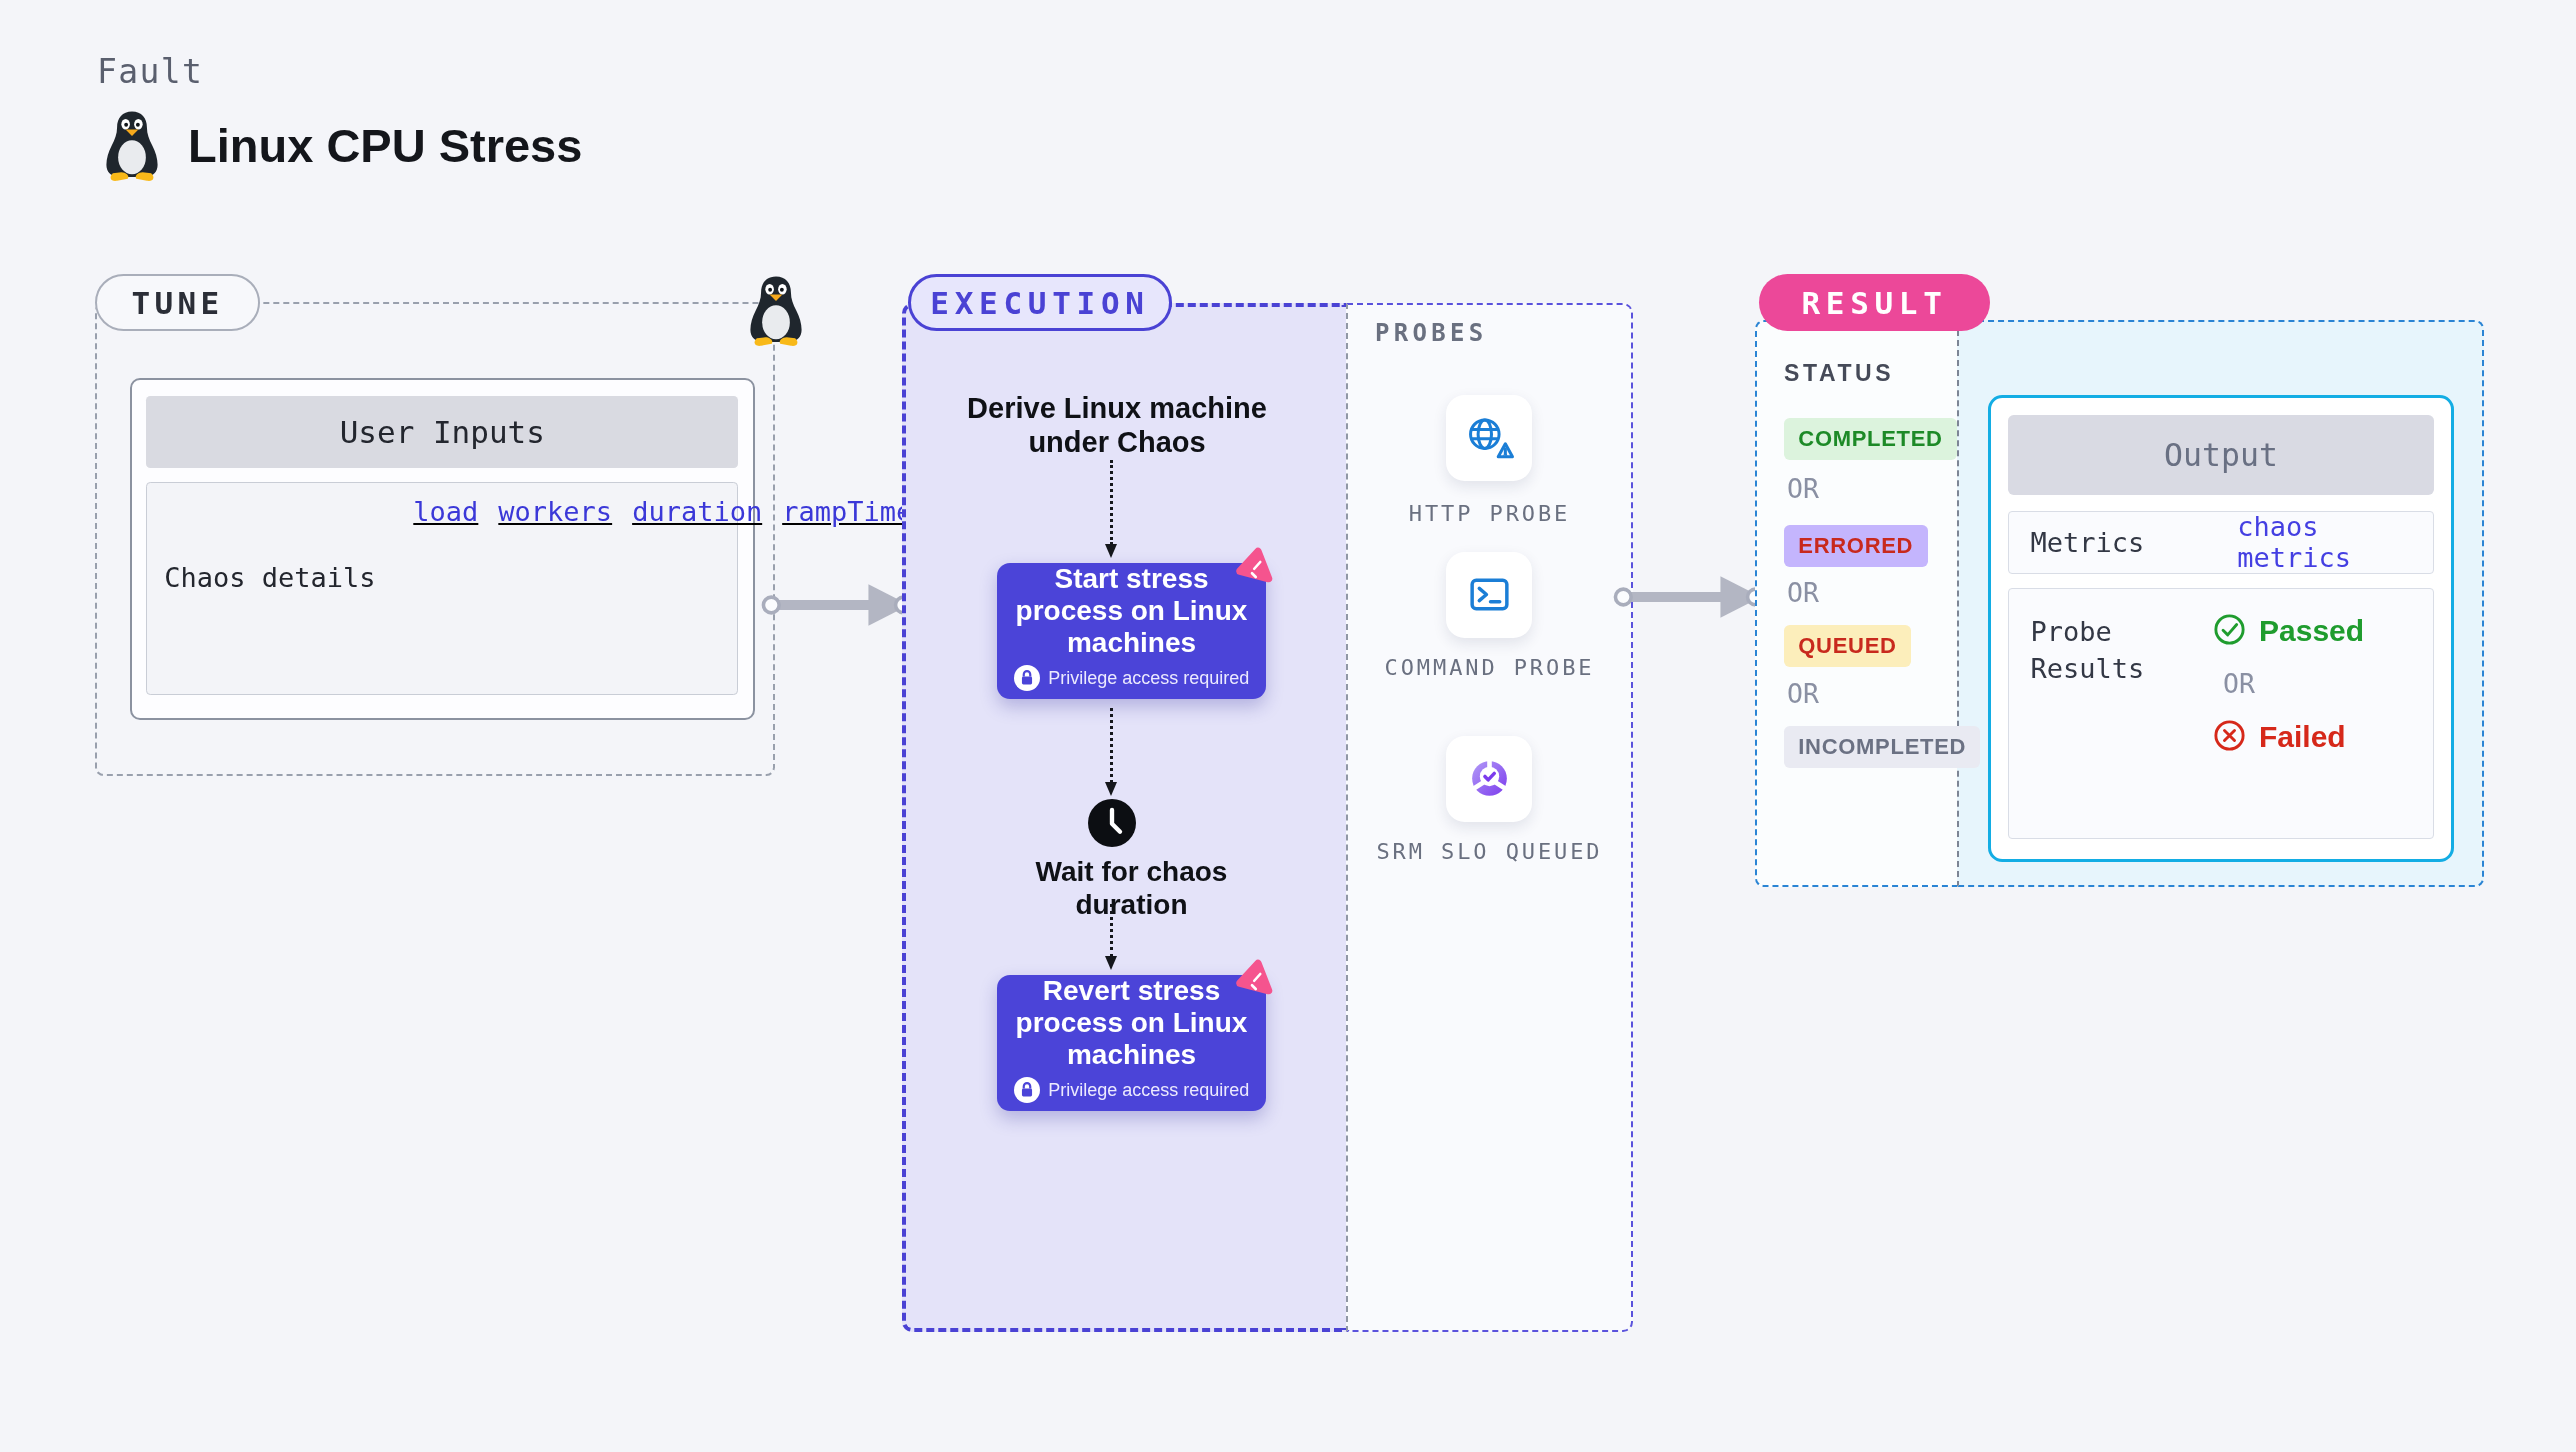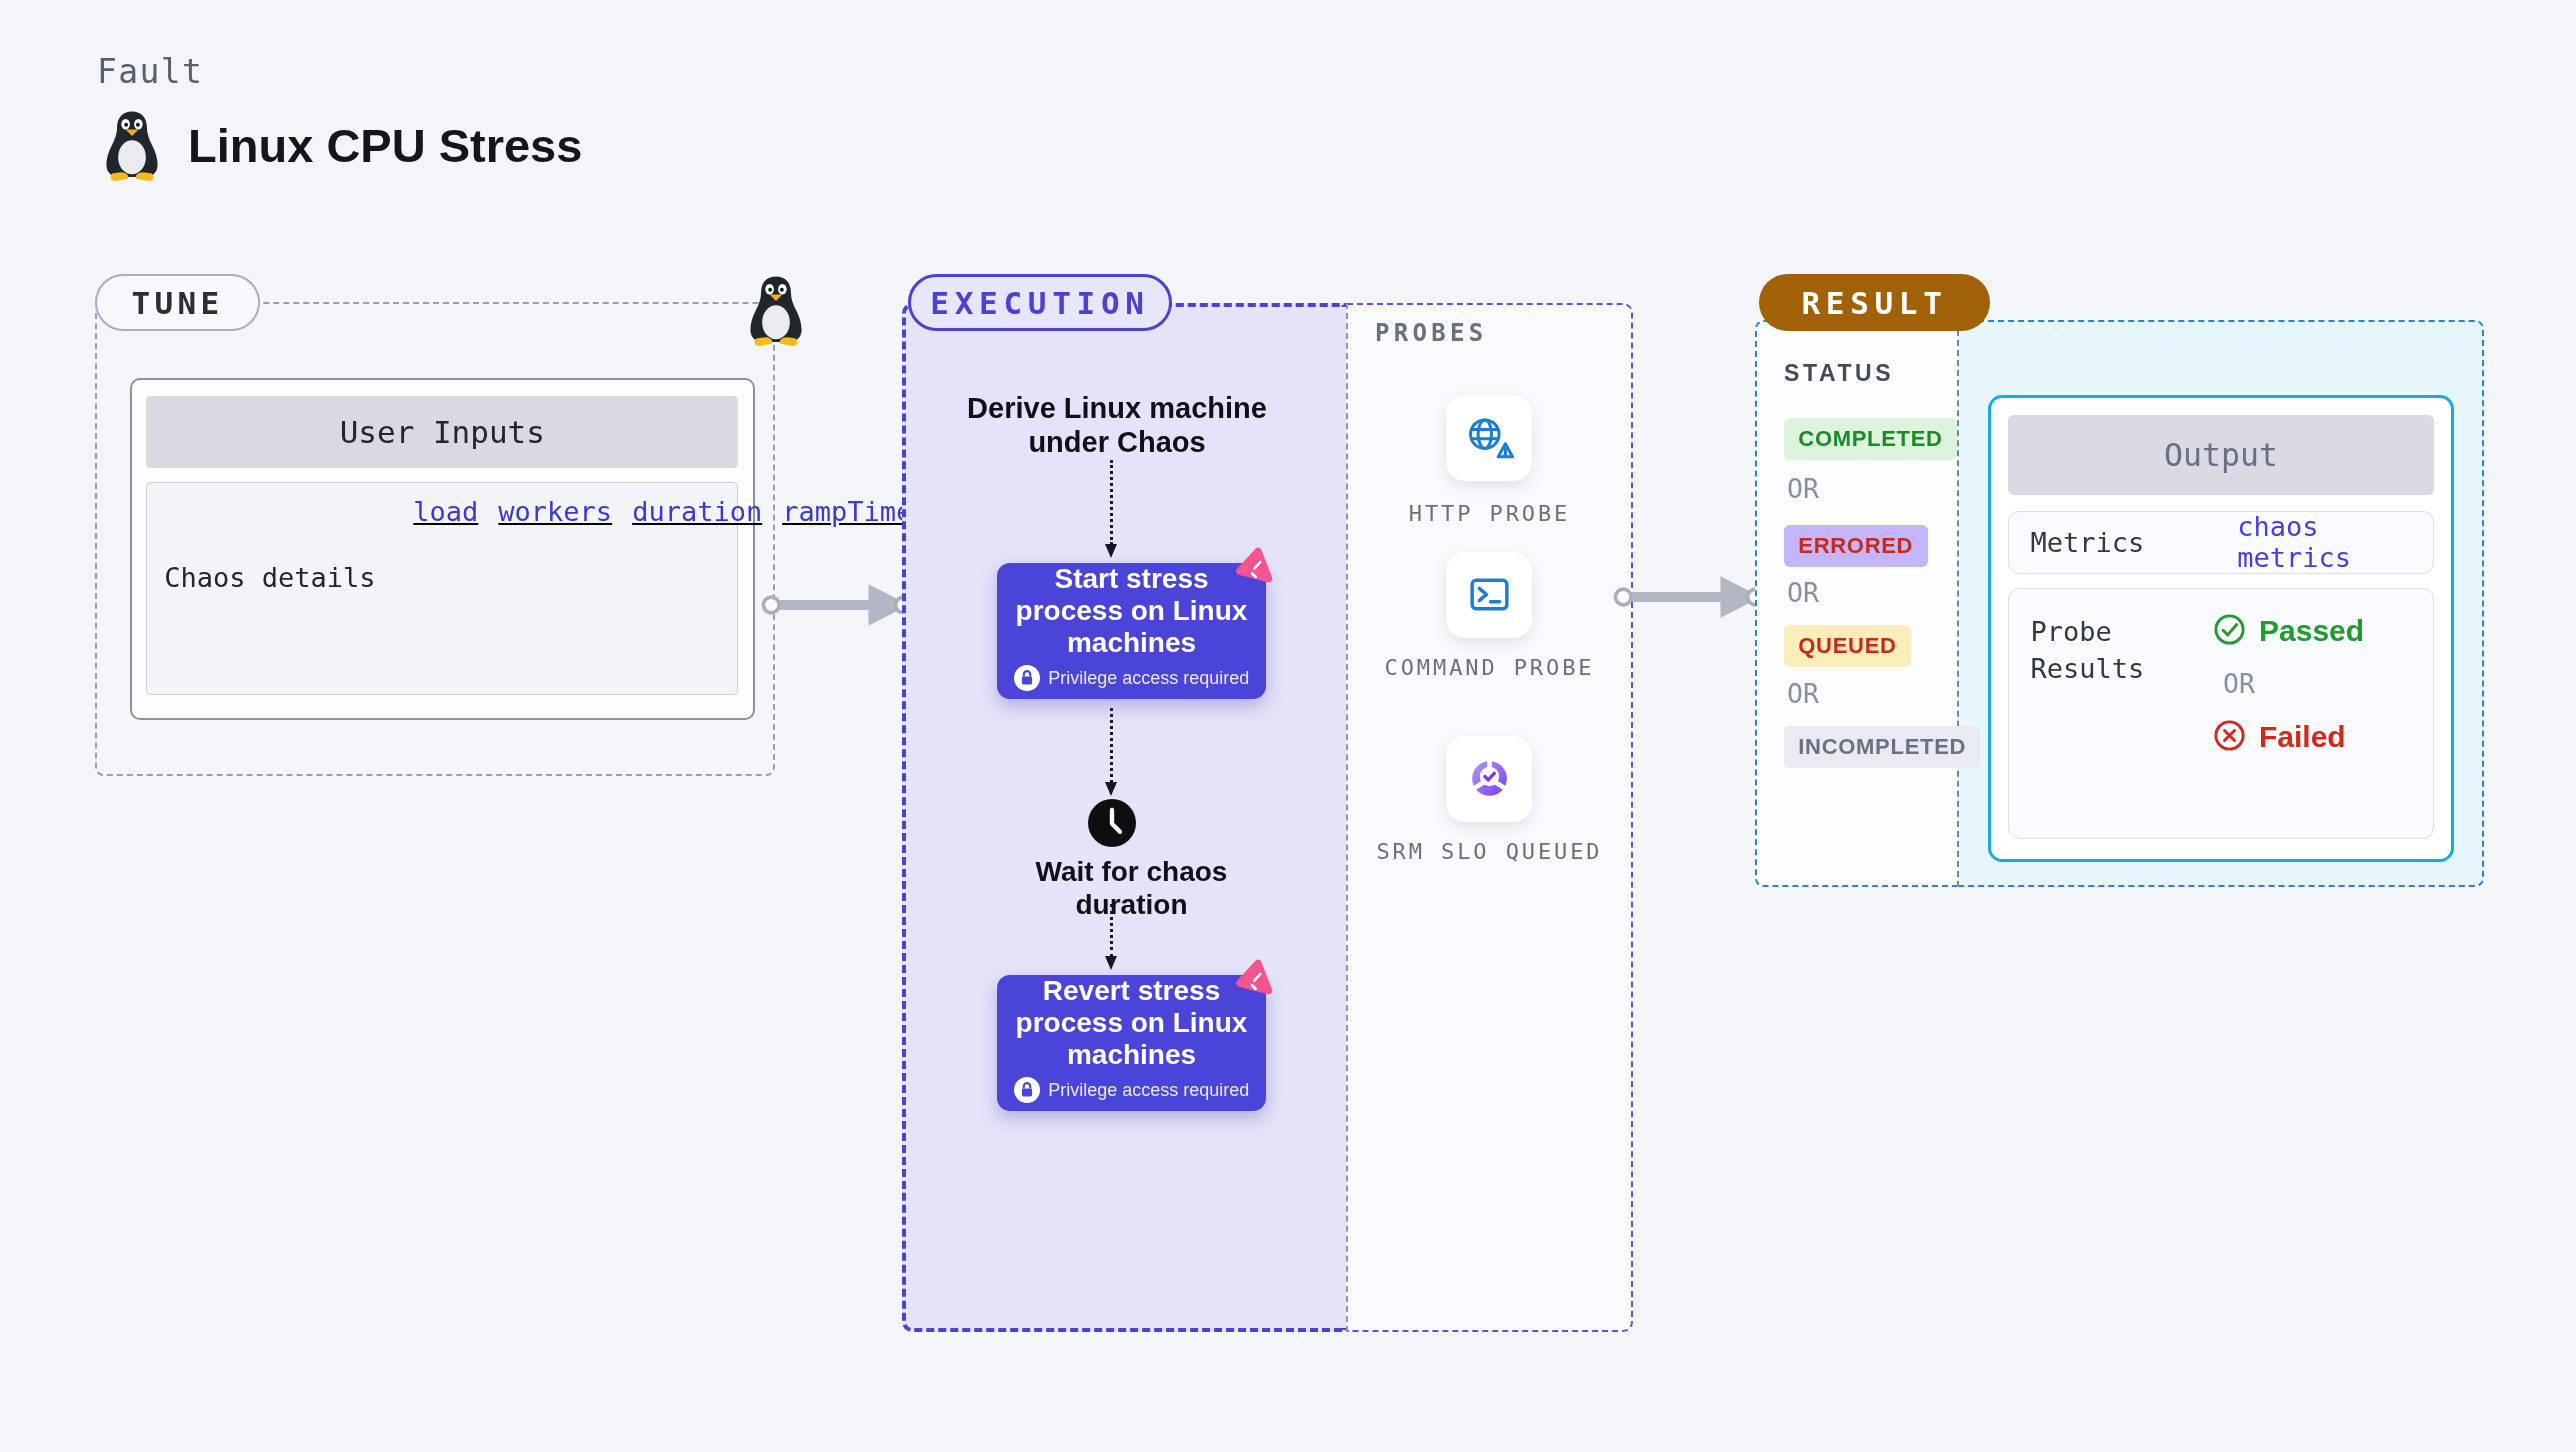--- a/index.html
+++ b/index.html
@@ -10,21 +10,21 @@
   
   .eyebrow{left:97px;top:52px;font-size:33px;color:#5a5f6e;letter-spacing:1.4px;}
   .title-row{left:100px;top:107px;display:flex;align-items:center;gap:24px;}
   .page-title{font-size:47px;font-weight:bold;color:#14161b;}
 
   
   .pill{height:57px;border-radius:33px;display:flex;align-items:center;justify-content:center;
         font-family:"DejaVu Sans Mono",monospace;font-weight:bold;font-size:31px;letter-spacing:4.3px;box-sizing:border-box;}
   .pill-tune{left:95px;top:274px;width:165px;background:#f7f8fb;border:2.1px solid #a9aeba;color:#2b2e37;text-align:right;}
   .pill-exec{left:908px;top:274px;width:264px;background:#e7e6fc;border:3.6px solid #4a42d4;color:#4a42d4;letter-spacing:5.7px;}
-  .pill-result{left:1759px;top:274px;width:231px;background:#a16207;color:#ffffff;letter-spacing:5.7px;}
+  .pill-result{left:1759px;top:274px;width:231px;background:#ec4899;color:#ffffff;letter-spacing:5.7px;}
 
   
   .tune-box{left:95px;top:302px;width:676px;height:470px;border:2.1px dashed #99a0ad;border-radius:8.6px;}
   .ui-card{left:130px;top:378px;width:625px;height:342px;background:#fdfdff;border:2.1px solid #8b92a0;border-radius:10px;box-sizing:border-box;}
   .ui-header{left:14.3px;top:15.8px;width:592px;height:72px;background:#d9dae1;border-radius:4.3px;
              font-size:31px;color:#23262e;display:flex;align-items:center;justify-content:center;}
   .ui-body{left:14.3px;top:102px;width:592px;height:213px;background:#f3f4f8;border:1.4px solid #c9cdd6;border-radius:4.3px;box-sizing:border-box;}
   .chaos-label{left:17px;top:79px;font-size:27px;color:#23262e;}
   .links-col{left:266px;top:13px;display:flex;flex-direction:row;gap:20px;text-decoration:underline;}
   .input-link{font-family:"DejaVu Sans Mono",monospace;font-size:27px;color:#3b38d8;cursor:pointer;}
@@ -71,21 +71,21 @@
   .b-errored{left:1784px;top:525px;background:#c4b5fd;color:#c8291d;}
   .b-queued{left:1784px;top:625px;background:#fceebb;color:#c8291d;}
   .b-incompleted{left:1784px;top:726px;background:#e9eaf2;color:#6b7183;}
   .or{font-family:"DejaVu Sans Mono",monospace;font-size:26.5px;color:#8a90a3;}
   .or1{left:1787px;top:473px;} .or2{left:1787px;top:577px;} .or3{left:1787px;top:678px;}
 
   .output-card{left:1988px;top:395px;width:466px;height:467px;background:#fff;border:3.6px solid #13ade4;
                border-radius:14.3px;box-sizing:border-box;padding:17px;}
   .output-header{height:80px;background:#d9dae3;border-radius:5.7px;font-family:"DejaVu Sans Mono",monospace;
                  font-size:31.5px;color:#697083;display:flex;align-items:center;justify-content:center;}
-  .o-row{border:1.4px solid #d9dde6;background:#fafbfe;border-radius:11px;box-sizing:border-box;}
+  .o-row{border:1.4px solid #d9dde6;background:#fafbfe;border-radius:4px;box-sizing:border-box;}
   .metrics-row{margin-top:15.8px;height:63px;display:flex;align-items:center;padding:0 21.5px;}
   .o-label{font-family:"DejaVu Sans Mono",monospace;font-size:27px;color:#333845;}
   .metrics-link{font-family:"DejaVu Sans Mono",monospace;font-size:27px;color:#443fe2;margin-left:93px;cursor:pointer;}
   .probe-res-row{margin-top:14.3px;height:251px;display:flex;padding:24px 21.5px;}
   .pr-label{width:161px;line-height:37px;}
   .pr-right{margin-left:21.5px;}
   .pr-item{display:flex;align-items:center;gap:13px;}
   .pr-text{font-size:30px;font-weight:bold;}
   .passed{color:#1f9c2e;} .failed{color:#d6281a;}
   .pr-or{margin:20px 0 20px 10px;}

